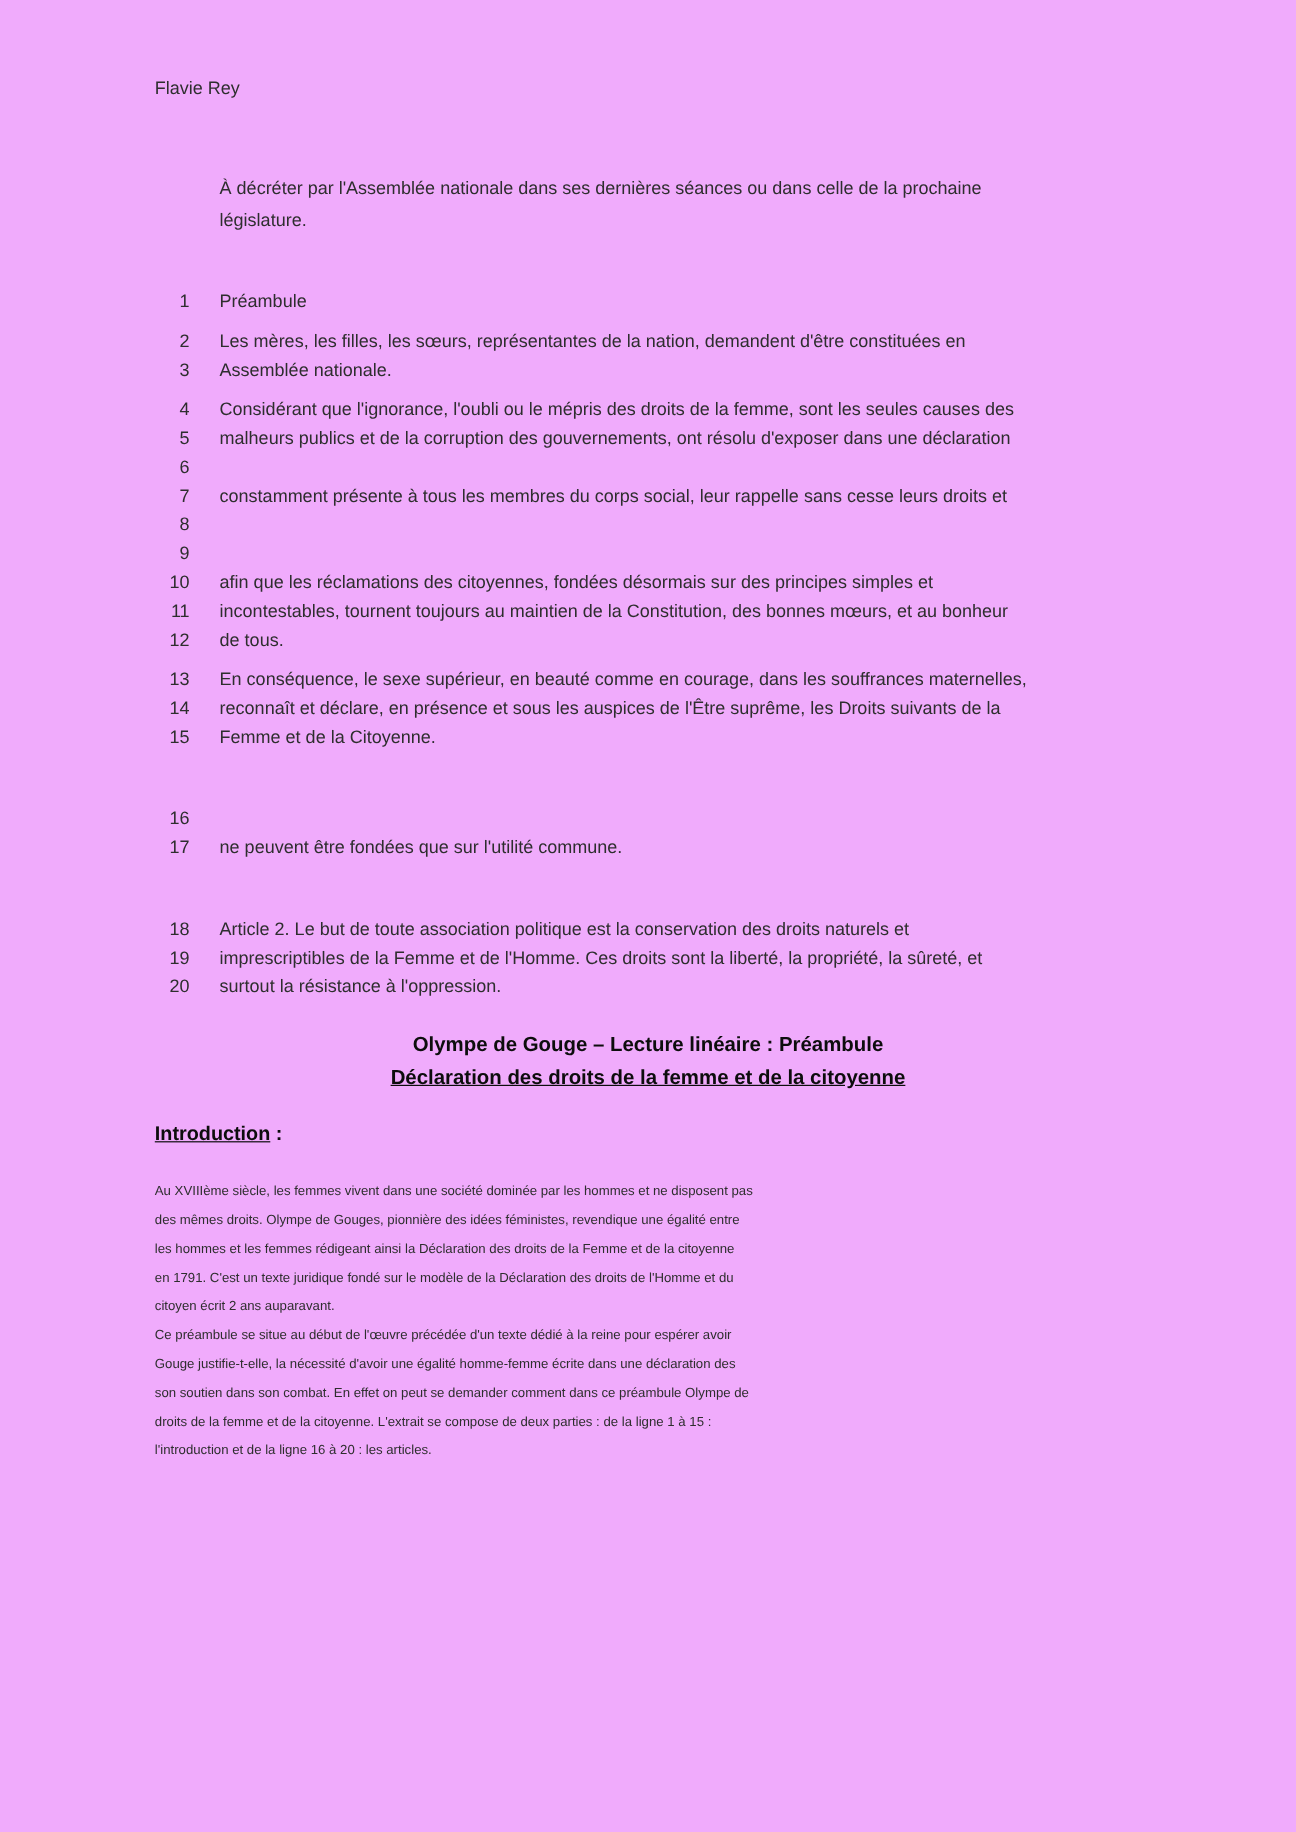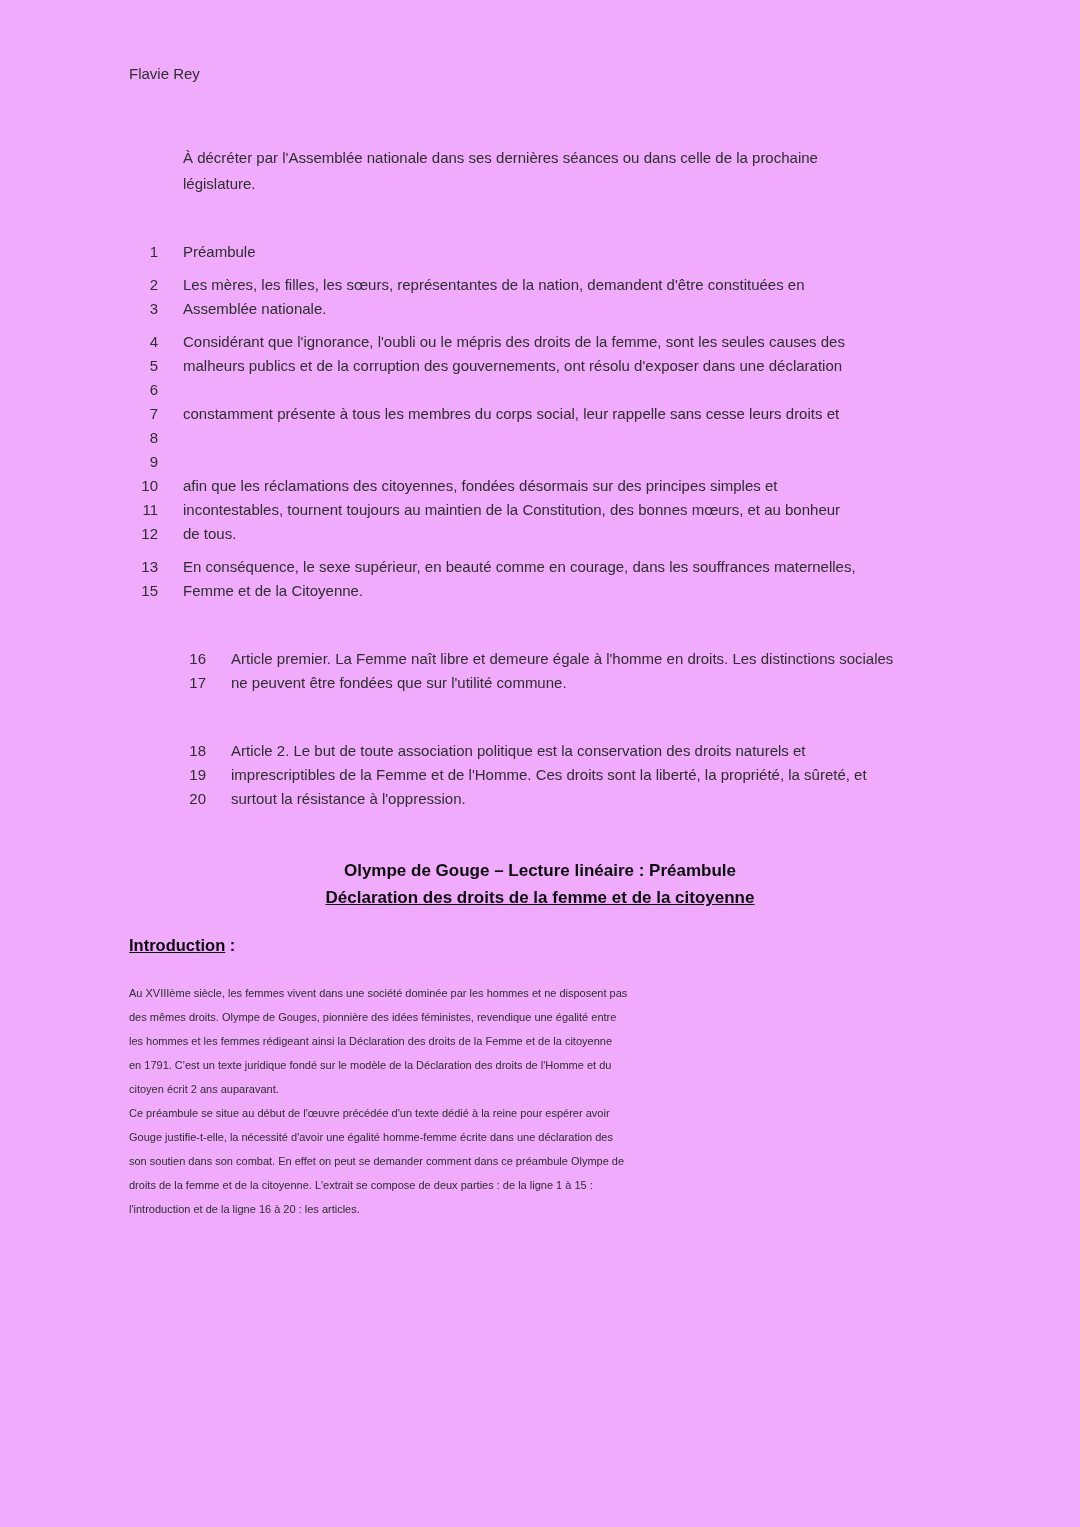--- a/index.html
+++ b/index.html
@@ -31,21 +31,21 @@
     line-height: 26px;
     width: 720px;
   }
   .transcript {
     position: absolute;
     left: 0;
     top: 240px;
     width: 1080px;
   }
   .group { margin: 0 0 9px 0; }
-  .group.big-gap { margin-top: 44px; padding-left: 48px; }
+  .group.big-gap { margin-top: 44px; }
   .row {
     display: flex;
     font-size: 15px;
     line-height: 24px;
   }
   .num {
     flex: 0 0 158px;
     text-align: right;
   }
   .txt {
@@ -152,29 +152,32 @@
         <span class="txt">de tous.</span>
       </div>
     </div>
 
     <div class="group">
       <div class="row">
         <span class="num">13</span>
         <span class="txt">En conséquence, le sexe supérieur, en beauté comme en courage, dans les souffrances maternelles,</span>
       </div>
       <div class="row">
+        <span class="num">14</span>
+        <span class="txt">reconnaît et déclare, en présence et sous les auspices de l'Être suprême, les Droits suivants de la</span>
+      </div>
+      <div class="row">
         <span class="num">15</span>
         <span class="txt">Femme et de la Citoyenne.</span>
       </div>
     </div>
 
     <div class="group big-gap">
       <div class="row">
         <span class="num">16</span>
-        <span class="txt">Article premier. La Femme naît libre et demeure égale à l'homme en droits. Les distinctions sociales</span>
       </div>
       <div class="row">
         <span class="num">17</span>
         <span class="txt">ne peuvent être fondées que sur l'utilité commune.</span>
       </div>
     </div>
 
     <div class="group big-gap">
       <div class="row">
         <span class="num">18</span>

